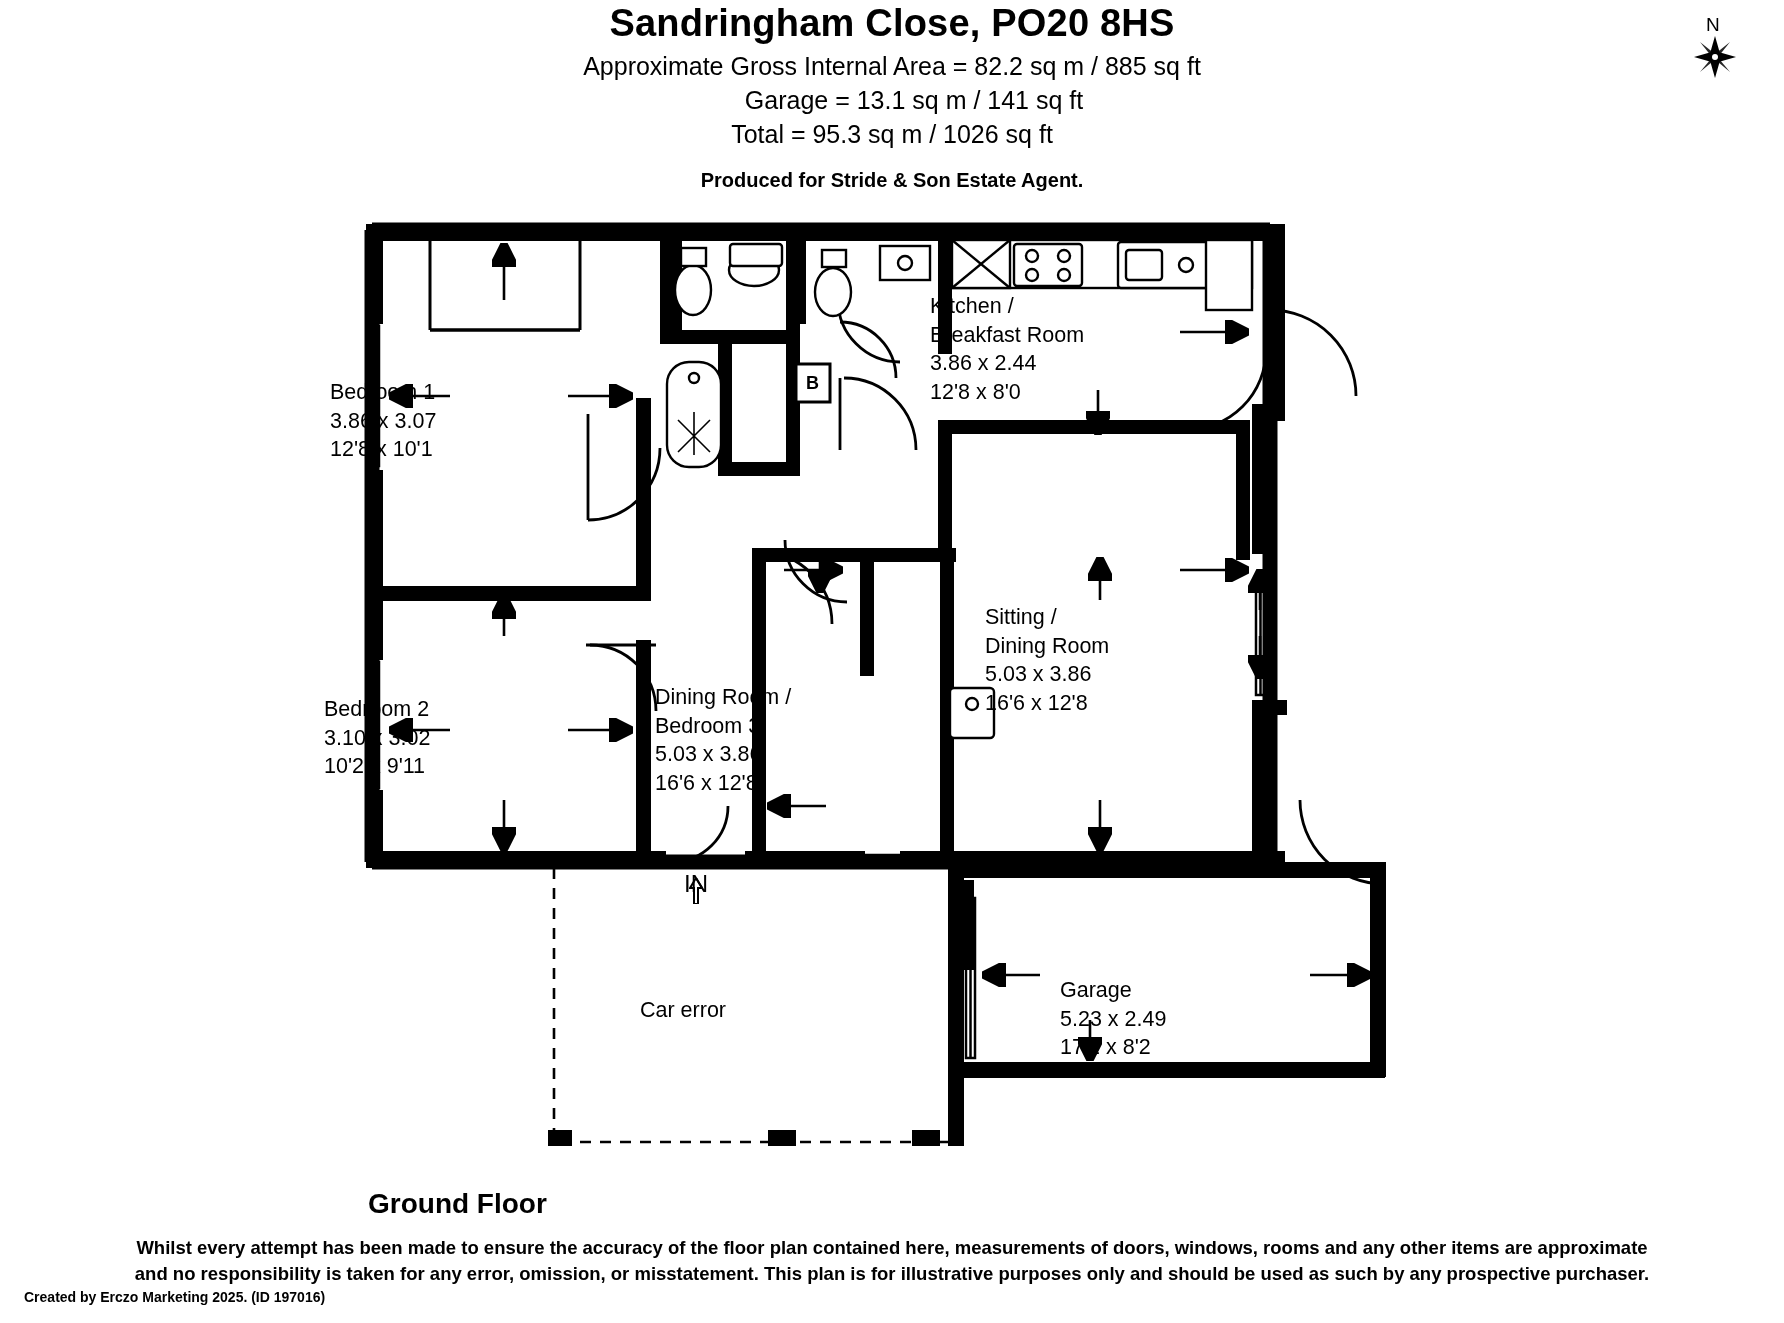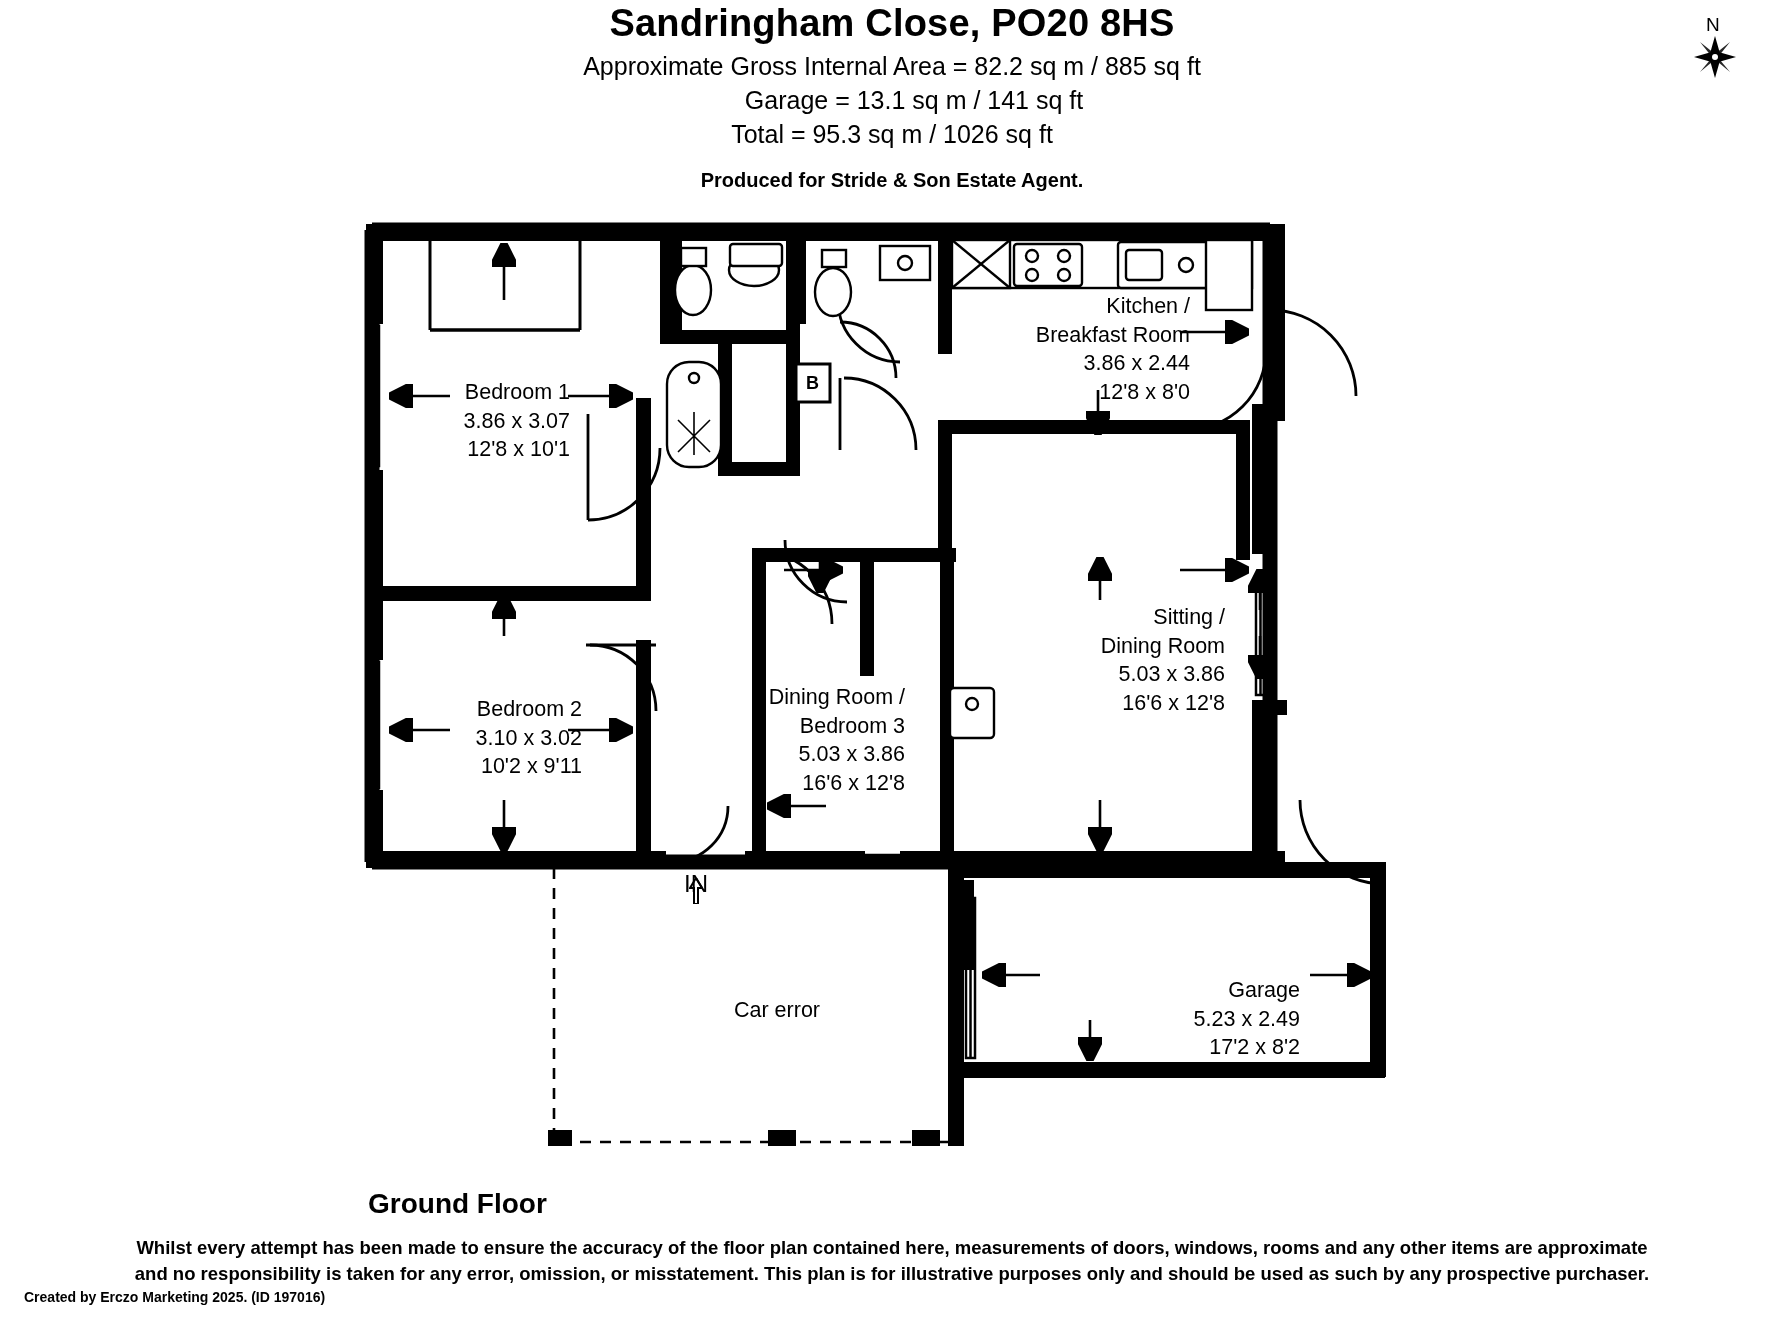--- a/index.html
+++ b/index.html
@@ -62,21 +62,21 @@
     top: 1289px;
     width: 1784px;
     font-size: 14px;
     font-weight: bold;
     margin-left: 24px;
   }
 
   
   .room {
     position: absolute;
-    text-align: right;
+    text-align: left;
     font-size: 21.5px;
     line-height: 1.33;
     white-space: nowrap;
   }
   .room div { pointer-events: none; }
 
   
   #compass {
     position: absolute;
     left: 1676px;
@@ -367,21 +367,21 @@
 </svg>
 
 <div id="b-letter">B</div>
 
 <div class="room" style="left:330px; top:378px; width:240px;">
   <div>Bedroom 1</div>
   <div>3.86 x 3.07</div>
   <div>12'8 x 10'1</div>
 </div>
 
-<div class="room" style="left:342px; top:695px; width:240px;">
+<div class="room" style="left:324px; top:695px; width:240px;">
   <div>Bedroom 2</div>
   <div>3.10 x 3.02</div>
   <div>10'2 x 9'11</div>
 </div>
 
 <div class="room" style="left:930px; top:292px; width:260px;">
   <div>Kitchen /</div>
   <div>Breakfast Room</div>
   <div>3.86 x 2.44</div>
   <div>12'8 x 8'0</div>

